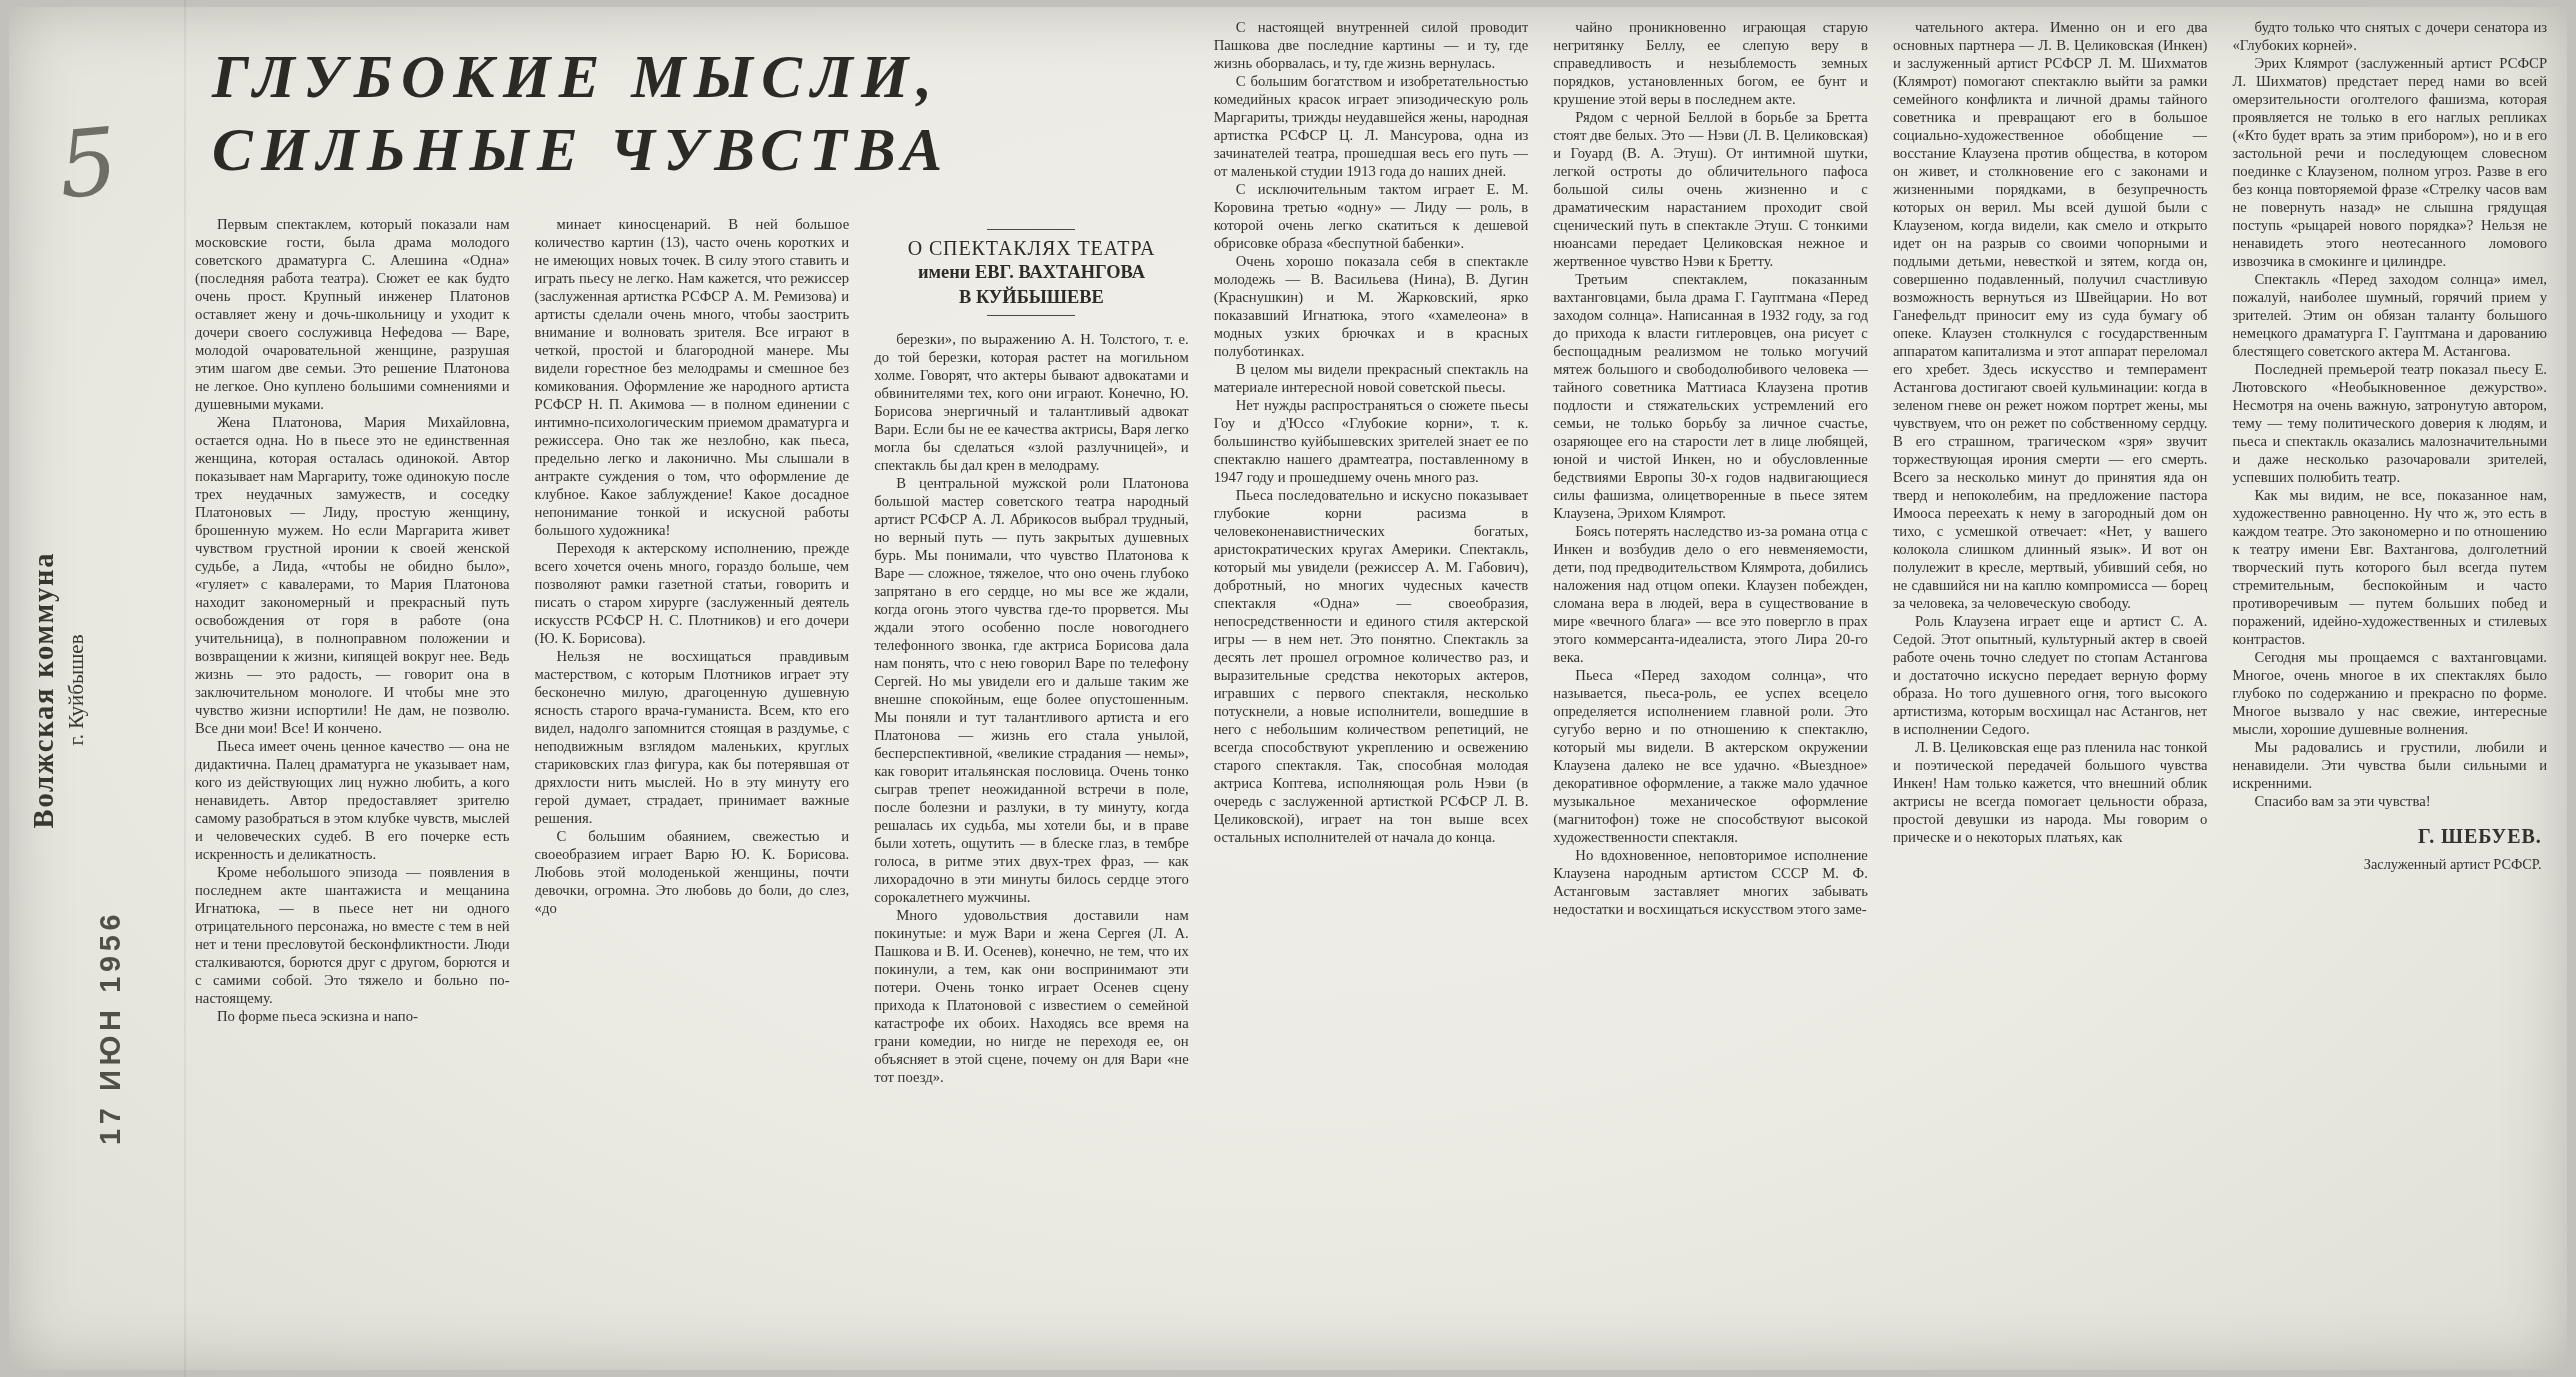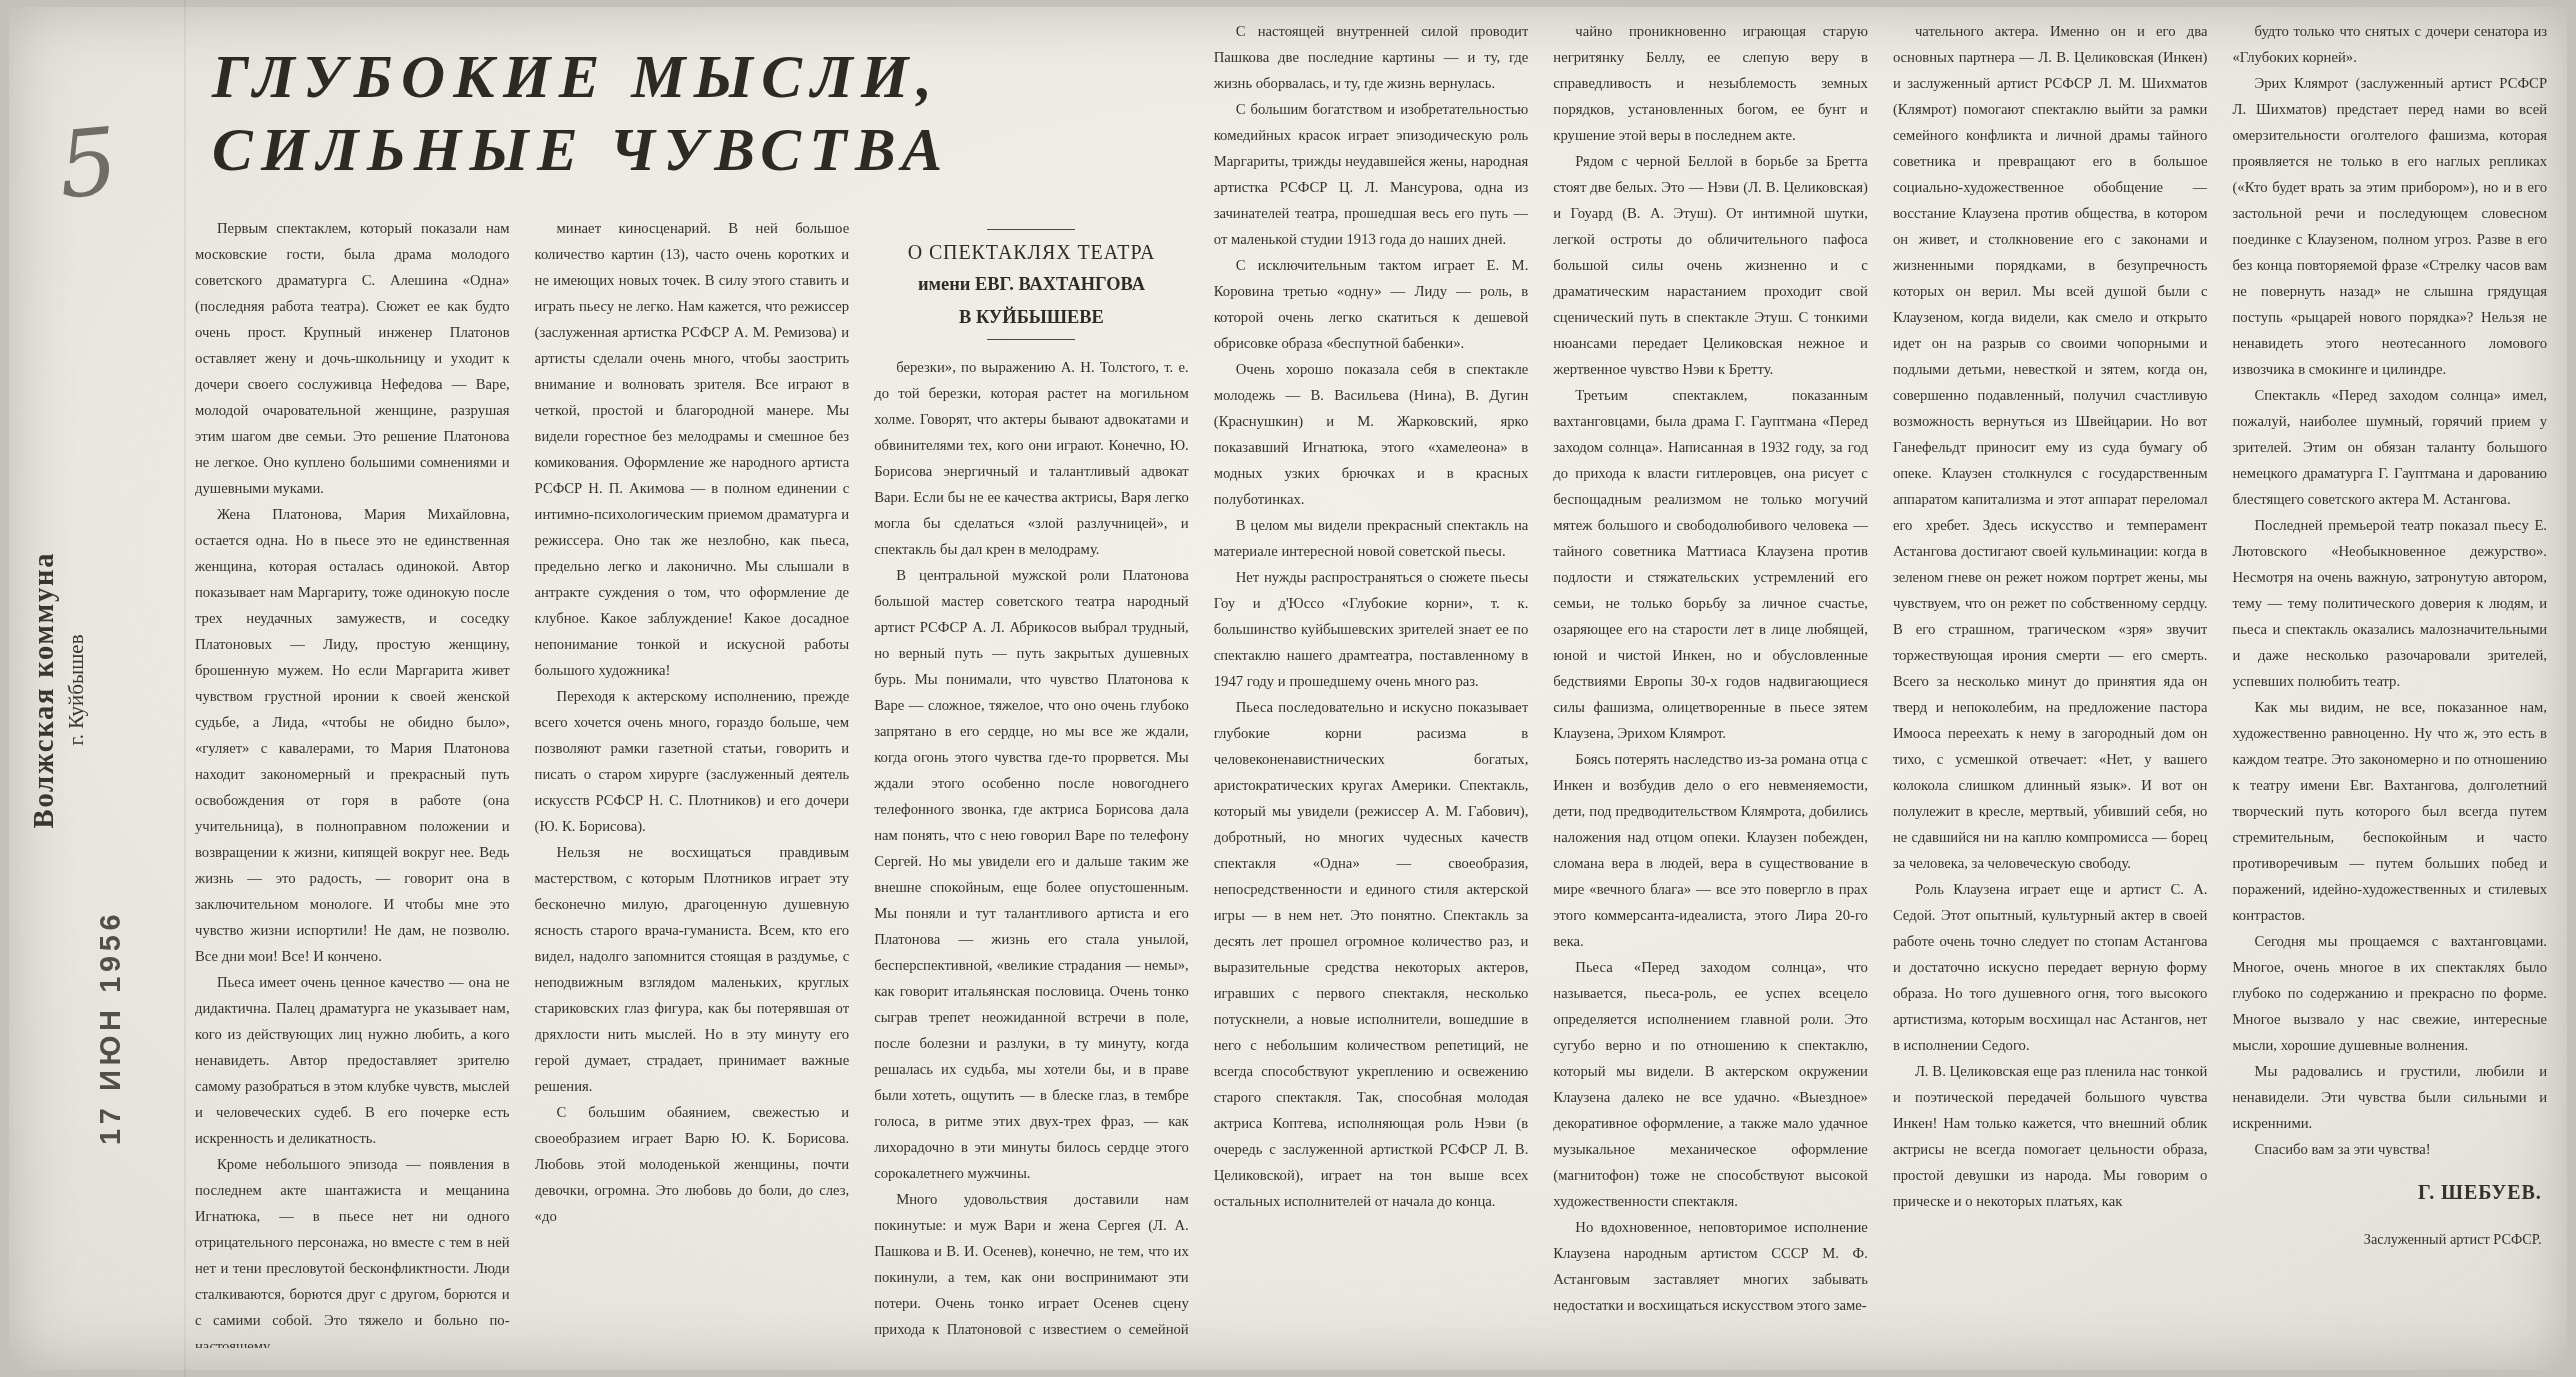--- a/index.html
+++ b/index.html
@@ -13,31 +13,31 @@
     font-size:92px;color:#6e6d66;transform:rotate(-5deg);z-index:4}
   .vert{position:absolute;transform:rotate(-90deg);transform-origin:left top;white-space:nowrap;color:#38362f;z-index:4}
   .vert-mast{left:28px;top:888px;width:396px;text-align:center}
   .vert-mast .nm{font-size:28.5px;font-weight:bold;letter-spacing:1.8px}
   .vert-mast .ct{font-size:21px;margin-top:3.7px}
   .vert-stamp{left:94px;top:1145px;font-family:"Liberation Sans",sans-serif;font-weight:bold;
     font-size:29px;letter-spacing:4.6px;color:#45433c;opacity:.92}
   .headline{position:absolute;left:212px;top:40px;width:1012px;font-weight:bold;font-style:italic;
     font-size:61px;line-height:1.2;letter-spacing:8.3px;color:#2c2a24;z-index:3}
   .content{position:absolute;left:195px;top:18.4px;width:2352px;height:1330px;display:flex;gap:25px;z-index:2}
-  .col{flex:1 1 0;min-width:0;font-size:14.7px;line-height:26px;color:#34322c;text-align:justify;overflow:hidden}
+  .col{flex:1 1 0;min-width:0;font-size:14.7px;line-height:18px;color:#34322c;text-align:justify;overflow:hidden}
   .col.pad-head{padding-top:197px}
   .col.pad-head3{padding-top:201px}
   .paras p{margin:0;text-indent:22px}
   .kicker{margin:0 7.4px 14.7px;text-align:center;color:#2e2c26}
   .kicker .rule{height:0;border-top:1.8px solid #4a4840;width:88px;margin:9.2px auto}
   .kicker .k1{font-weight:normal;font-size:20px;letter-spacing:0.9px;margin-top:7.4px;text-indent:0}
   .kicker .k2,.kicker .k3{font-weight:bold;font-size:18.4px;margin-top:6.4px;text-indent:0}
   .signature{margin-top:16.6px;text-align:right;padding-right:5.5px}
   .signature .nm{font-weight:bold;font-size:20px;letter-spacing:0.9px}
-  .signature .tt{font-size:14.3px;margin-top:21px}
+  .signature .tt{font-size:14.3px;margin-top:10px}
 </style>
 </head>
 <body>
 
 <div class="page">
   <div class="paper"></div>
   <div class="fold" style="left:184px"></div>
 
   <div class="mark-5">5</div>
 

